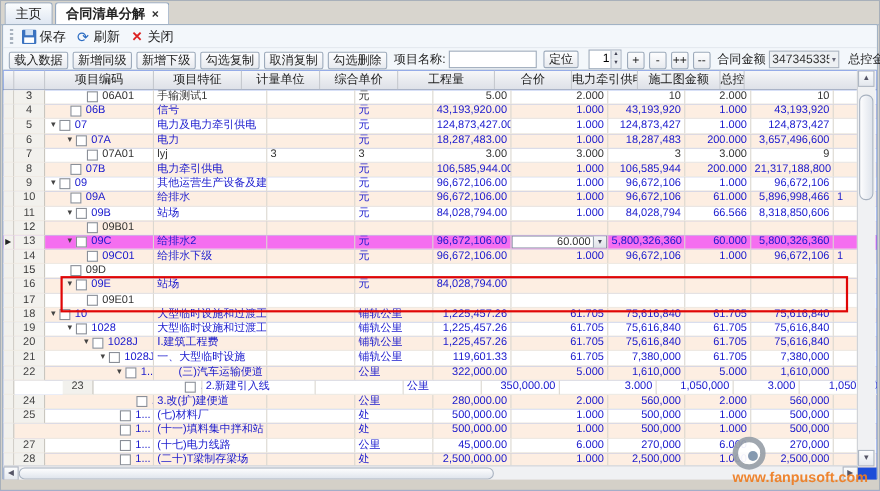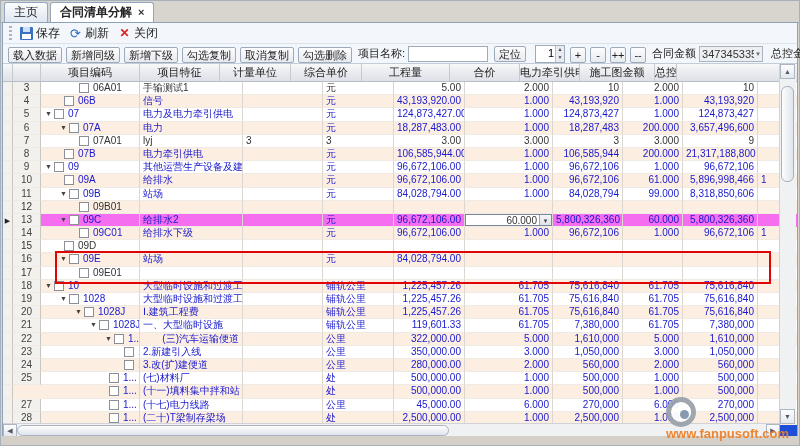--- a/index.html
+++ b/index.html
@@ -270,21 +270,21 @@
           <div class="trow">
             <div class="c marker" style="width: 10px;"></div>
             <div class="c num" style="width: 28px;">11</div>
             <div class="c " style="width: 99px; padding-left: 19px;"><span class="arrow">▼</span><span class="cbx"></span><span>09B</span></div>
             <div class="c " style="width: 103px;">站场</div>
             <div class="c " style="width: 80px;"></div>
             <div class="c " style="width: 71px;">元</div>
             <div class="c r " style="width: 71px;">84,028,794.00</div>
             <div class="c r " style="width: 88px;">1.000</div>
             <div class="c r " style="width: 70px;">84,028,794</div>
-            <div class="c r " style="width: 60px;">99.000</div>
+            <div class="c r " style="width: 60px;">66.566</div>
             <div class="c r " style="width: 75px;">8,318,850,606</div>
             <div class="c " style="width: 22px;"></div>
           </div>
           <div class="trow alt dark">
             <div class="c marker" style="width: 10px;"></div>
             <div class="c num" style="width: 28px;">12</div>
             <div class="c " style="width: 99px; padding-left: 34px;"><span style="display: inline-block; width: 4px;"></span><span class="cbx"></span><span>09B01</span></div>
             <div class="c " style="width: 103px;"></div>
             <div class="c " style="width: 80px;"></div>
             <div class="c " style="width: 71px;"></div>
@@ -435,21 +435,21 @@
             <div class="c " style="width: 71px;">公里</div>
             <div class="c r " style="width: 71px;">322,000.00</div>
             <div class="c r " style="width: 88px;">5.000</div>
             <div class="c r " style="width: 70px;">1,610,000</div>
             <div class="c r " style="width: 60px;">5.000</div>
             <div class="c r " style="width: 75px;">1,610,000</div>
             <div class="c " style="width: 22px;"></div>
           </div>
           <div class="trow">
             <div class="c marker" style="width: 10px;"></div>
-            <div class="c num" style="width: 28px;">23</div>
+            <div class="c num" style="width: 28px; margin-left: 44px;">23</div>
             <div class="c " style="width: 99px; padding-left: 79px;"><span style="display: inline-block; width: 4px;"></span><span class="cbx"></span><span>..</span></div>
             <div class="c " style="width: 103px;">2.新建引入线</div>
             <div class="c " style="width: 80px;"></div>
             <div class="c " style="width: 71px;">公里</div>
             <div class="c r " style="width: 71px;">350,000.00</div>
             <div class="c r " style="width: 88px;">3.000</div>
             <div class="c r " style="width: 70px;">1,050,000</div>
             <div class="c r " style="width: 60px;">3.000</div>
             <div class="c r " style="width: 75px;">1,050,000</div>
             <div class="c " style="width: 22px;"></div>

